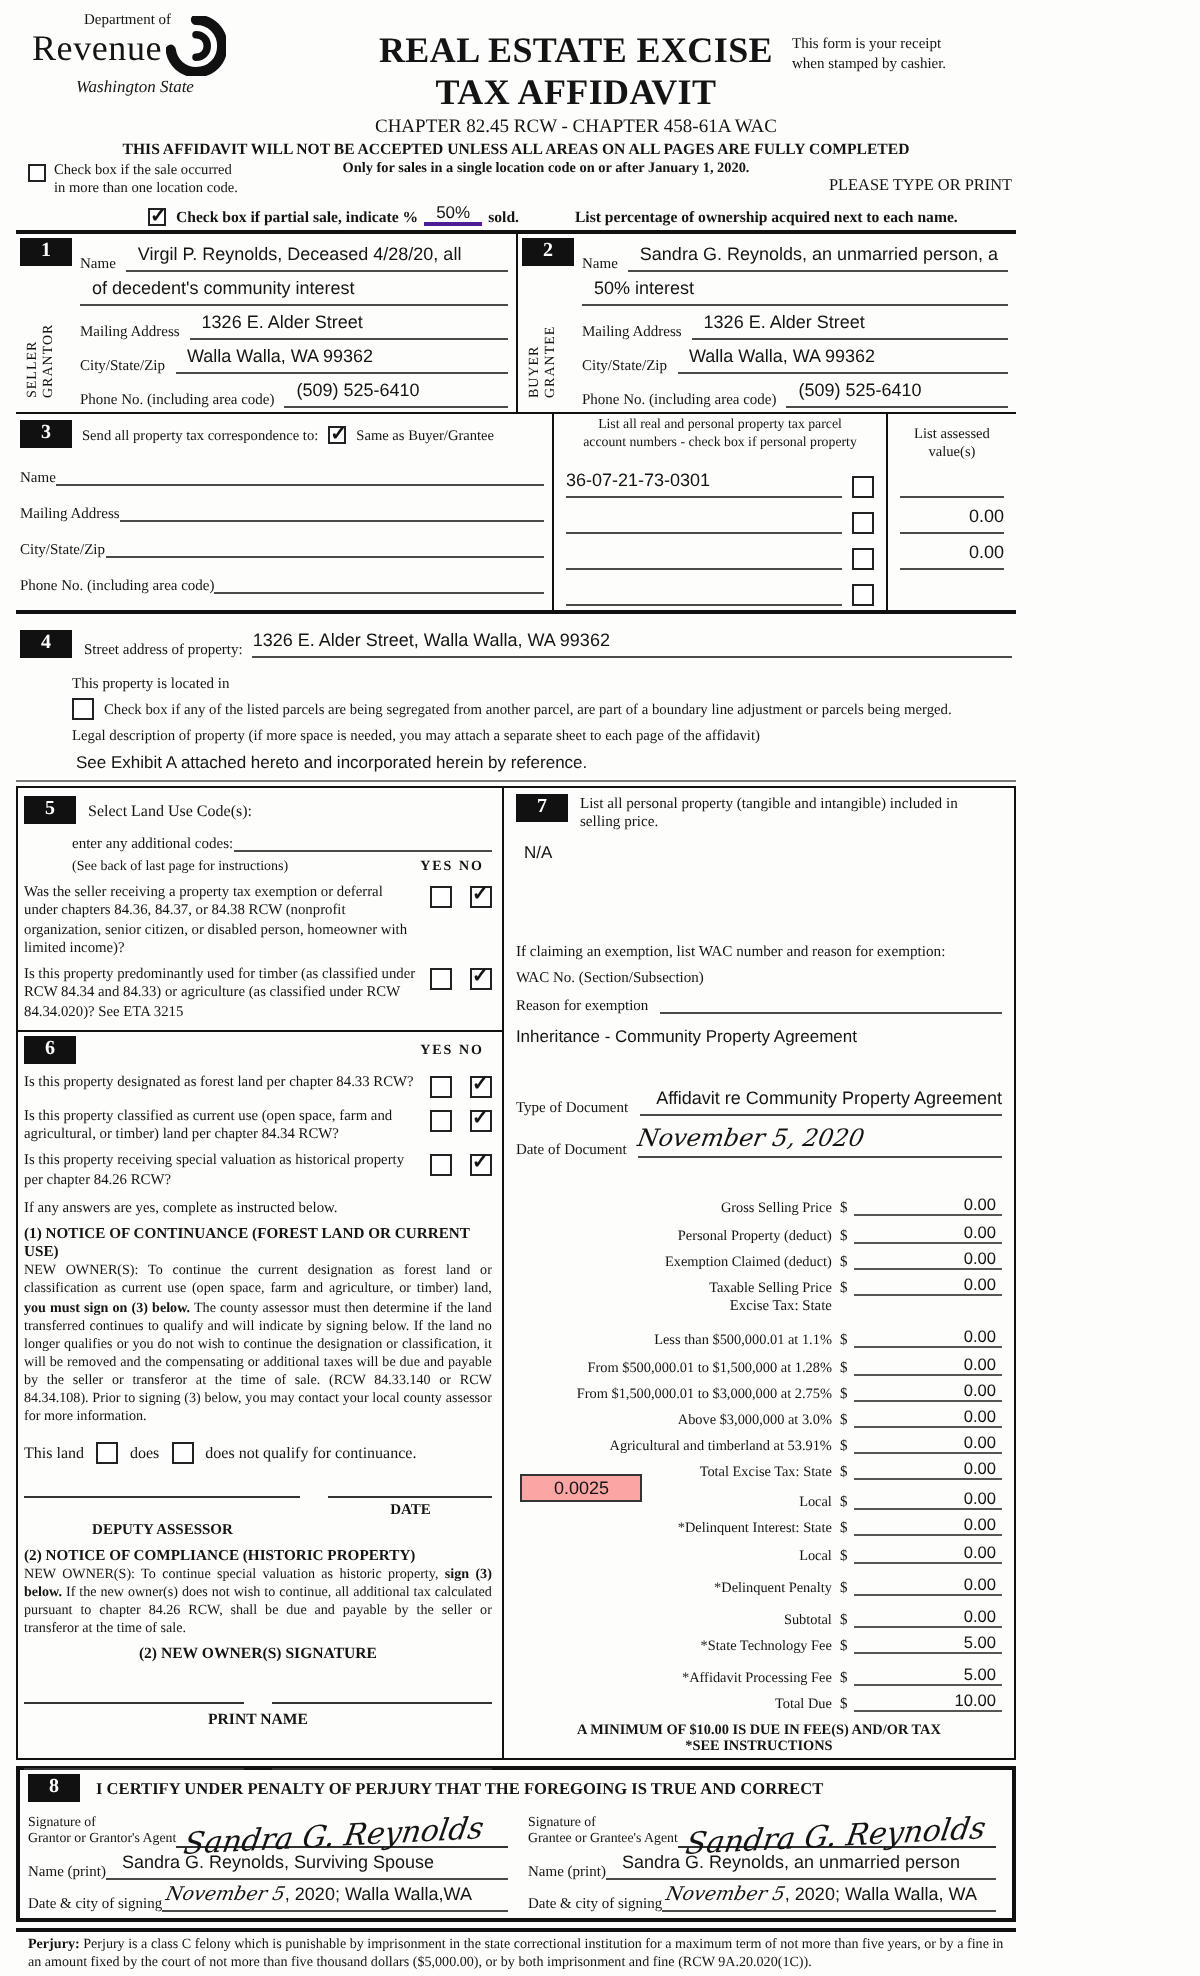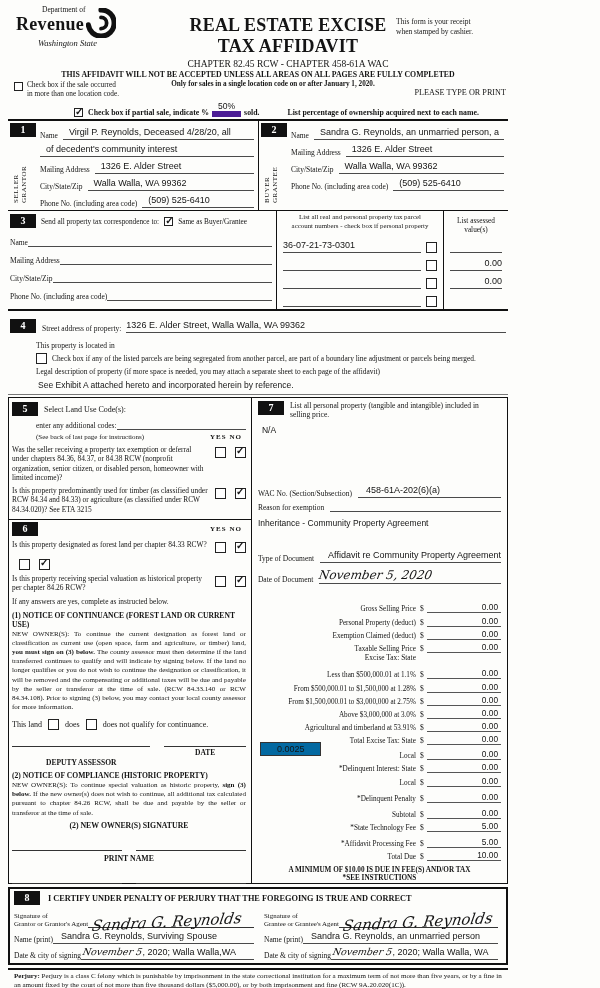--- a/index.html
+++ b/index.html
@@ -17,36 +17,36 @@
   .cb.checked::after { content:"✓"; position:absolute; left:0; top:-3px; font-size:10px; font-weight:bold; }
   .cbx { width:11px; height:11px; }
   .bold { font-weight:bold; }
   .just { text-align:justify; }
 
   
   .hdr-top { display:flex; }
   .logo { width:172px; padding-left:8px; }
   .logo-line1 { font-size:7.5px; padding-left:26px; }
   .logo-row { display:flex; align-items:flex-start; }
-  .brand { font-size:18px; font-weight:bold; letter-spacing:0.3px;text-align:center; }
+  .brand { font-size:18px; font-weight:normal; letter-spacing:0.3px;text-align:center; }
   .state { font-size:8.5px; font-style:italic; padding-left:22px; }
   .swirl { margin-left:2px; margin-top:-6px; }
   .hdr-c { flex:1; text-align:center; padding-top:10px; }
   .hdr-title { font-size:18px; font-weight:bold; letter-spacing:0.2px; }
   .hdr-sub { font-size:9.5px; margin-top:2px; }
   .hdr-r { width:112px; font-size:7.5px; padding-top:12px; line-height:1.3; }
   .warn { text-align:center; font-size:7.8px; font-weight:bold; margin-top:1px; }
   .hdr-row3 { display:flex; margin-top:1px; }
   .multi { width:158px; font-size:7.3px; line-height:1.25; display:flex; }
   .multi .cb { margin:2px 4px 0 6px; }
   .only { flex:1; text-align:center; font-size:7.2px; font-weight:bold; }
   .typeprint { width:128px; font-size:8.2px; text-align:right; padding-top:8px; padding-right:2px; }
   .partial { display:flex; align-items:flex-end; font-size:7.8px; font-weight:bold; margin:3px 0 2px 66px; }
   .partial .cb { margin-right:5px; }
-  .pct { font-family:"Liberation Sans", sans-serif; font-weight:normal; font-size:8.5px; border-bottom:6px solid #4c1d95; padding:0 6px; margin:0 3px; }
+  .pct { font-family:"Liberation Sans", sans-serif; font-weight:normal; font-size:8.5px; border-bottom:2px solid #4c1d95; padding:0 6px; margin:0 3px; }
   .ownership { margin-left:28px; }
 
   
   .parties { display:flex; border-top:2px solid #111; border-bottom:1px solid #111; }
   .party { width:50%; display:flex; padding:2px 4px 2px 2px; }
   .party + .party { border-left:1px solid #111; }
   .party-side { width:30px; display:flex; flex-direction:column; align-items:flex-start; }
   .vertwrap { display:flex; margin-top:4px; margin-left:2px; height:62px; }
   .vert { writing-mode:vertical-rl; transform:rotate(180deg); font-size:7px; letter-spacing:0.5px; }
   .party-fields { flex:1; }
@@ -104,21 +104,21 @@
   .na { font-family:"Liberation Sans",sans-serif; font-size:8.5px; margin:6px 0 0 4px; }
   .exempt { font-size:7.6px; }
   .wrow { display:flex; align-items:flex-end; margin-top:4px; }
   .wrow .lbl { margin-right:6px; }
   .wrow .val { padding-left:8px; }
   .fee-row { display:flex; align-items:flex-end; height:13.2px; position:relative; }
   .fee-lab { width:158px; text-align:right; font-size:7.2px; white-space:nowrap; }
   .fee-cur { font-size:7.5px; margin:0 3px 0 4px; }
   .fee-line { flex:1; border-bottom:1px solid #555; text-align:right; font-family:"Liberation Sans",sans-serif; font-size:8.3px; padding-right:3px; }
   .fee-hdr { width:158px; text-align:right; font-size:7.4px; height:13px; }
-  .rate-box { position:absolute; left:2px; top:-3px; border:1.5px solid #333; padding:1px 16px; font-family:"Liberation Sans",sans-serif; font-size:9px; background:#0369a1; }
+  .rate-box { position:absolute; left:2px; top:-3px; border:1.5px solid #333; padding:1px 16px; font-family:"Liberation Sans",sans-serif; font-size:9px; background:#fca5a5; }
   .min-note { text-align:center; font-size:7.2px; font-weight:bold; margin-top:5px; }
   .see-note { text-align:center; font-size:7.2px; font-weight:bold; }
 
   
   .s8 { border:2px solid #111; margin-top:3px; padding:2px 4px 3px; }
   .s8-hdr { display:flex; gap:8px; align-items:center; }
   .s8-hdr .lbl { font-size:8.3px; font-weight:bold; }
   .s8-body { display:flex; }
   .s8-half { width:50%; padding:1px 4px 0 0; }
   .sigrow { display:flex; align-items:flex-end; height:22px; }
@@ -221,20 +221,23 @@
           <span class="vert">BUYER</span>
           <span class="vert">GRANTEE</span>
         </div>
       </div>
       <div class="party-fields">
         <div class="row">
             <span class="lbl">Name</span>
             <span class="fill"><span class="val">Sandra G. Reynolds, an unmarried person, a</span></span>
           </div>
         <div class="row">
+            <span class="fill"><span class="val">50% interest</span></span>
+          </div>
+        <div class="row">
             <span class="lbl">Mailing Address</span>
             <span class="fill"><span class="val">1326 E. Alder Street</span></span>
           </div>
         <div class="row">
             <span class="lbl">City/State/Zip</span>
             <span class="fill"><span class="val">Walla Walla, WA 99362</span></span>
           </div>
         <div class="row">
             <span class="lbl">Phone No. (including area code)</span>
             <span class="fill"><span class="val">(509) 525-6410</span></span>
@@ -356,20 +359,21 @@
         <span class="yn"><span>YES</span> <span>NO</span></span>
       </div>
       <div class="q">
         <div class="qt">Is this property designated as forest land per chapter 84.33 RCW?</div>
         <div class="qb">
             <span class="cbx cb"></span>
             <span class="cbx cb checked"></span>
           </div>
       </div>
       <div class="q">
+        <div class="qt">Is this property classified as current use (open space, farm and agricultural, or timber) land per chapter 84.34 RCW?</div>
         <div class="qb">
             <span class="cbx cb"></span>
             <span class="cbx cb checked"></span>
           </div>
       </div>
       <div class="q">
         <div class="qt">Is this property receiving special valuation as historical property per chapter 84.26 RCW?</div>
         <div class="qb">
             <span class="cbx cb"></span>
             <span class="cbx cb checked"></span>
@@ -404,23 +408,23 @@
     </div>
 
     <div class="mright">
 
       <div class="s7-hdr">
         <span class="num">7</span>
         <span class="lbl">List all personal property (tangible and intangible) included in selling price.</span>
       </div>
       <div class="na">N/A</div>
       <div style="height:40px"></div>
+      <div class="exempt">If claiming an exemption, list WAC number and reason for exemption:</div>
       <div class="wrow">
           <span class="lbl">WAC No. (Section/Subsection)</span>
-          <span class="fill"><span class="val">458-61A-202(6)(a)</span></span>
         </div>
       <div class="wrow">
           <span class="lbl">Reason for exemption</span>
           <span class="fill"></span>
         </div>
       <div class="val" style="margin-top:6px; font-size:8.5px;">Inheritance - Community Property Agreement</div>
       <div style="height:12px"></div>
       <div class="wrow">
           <span class="lbl">Type of Document</span>
           <span class="fill"><span class="val">Affidavit re Community Property Agreement</span></span>

